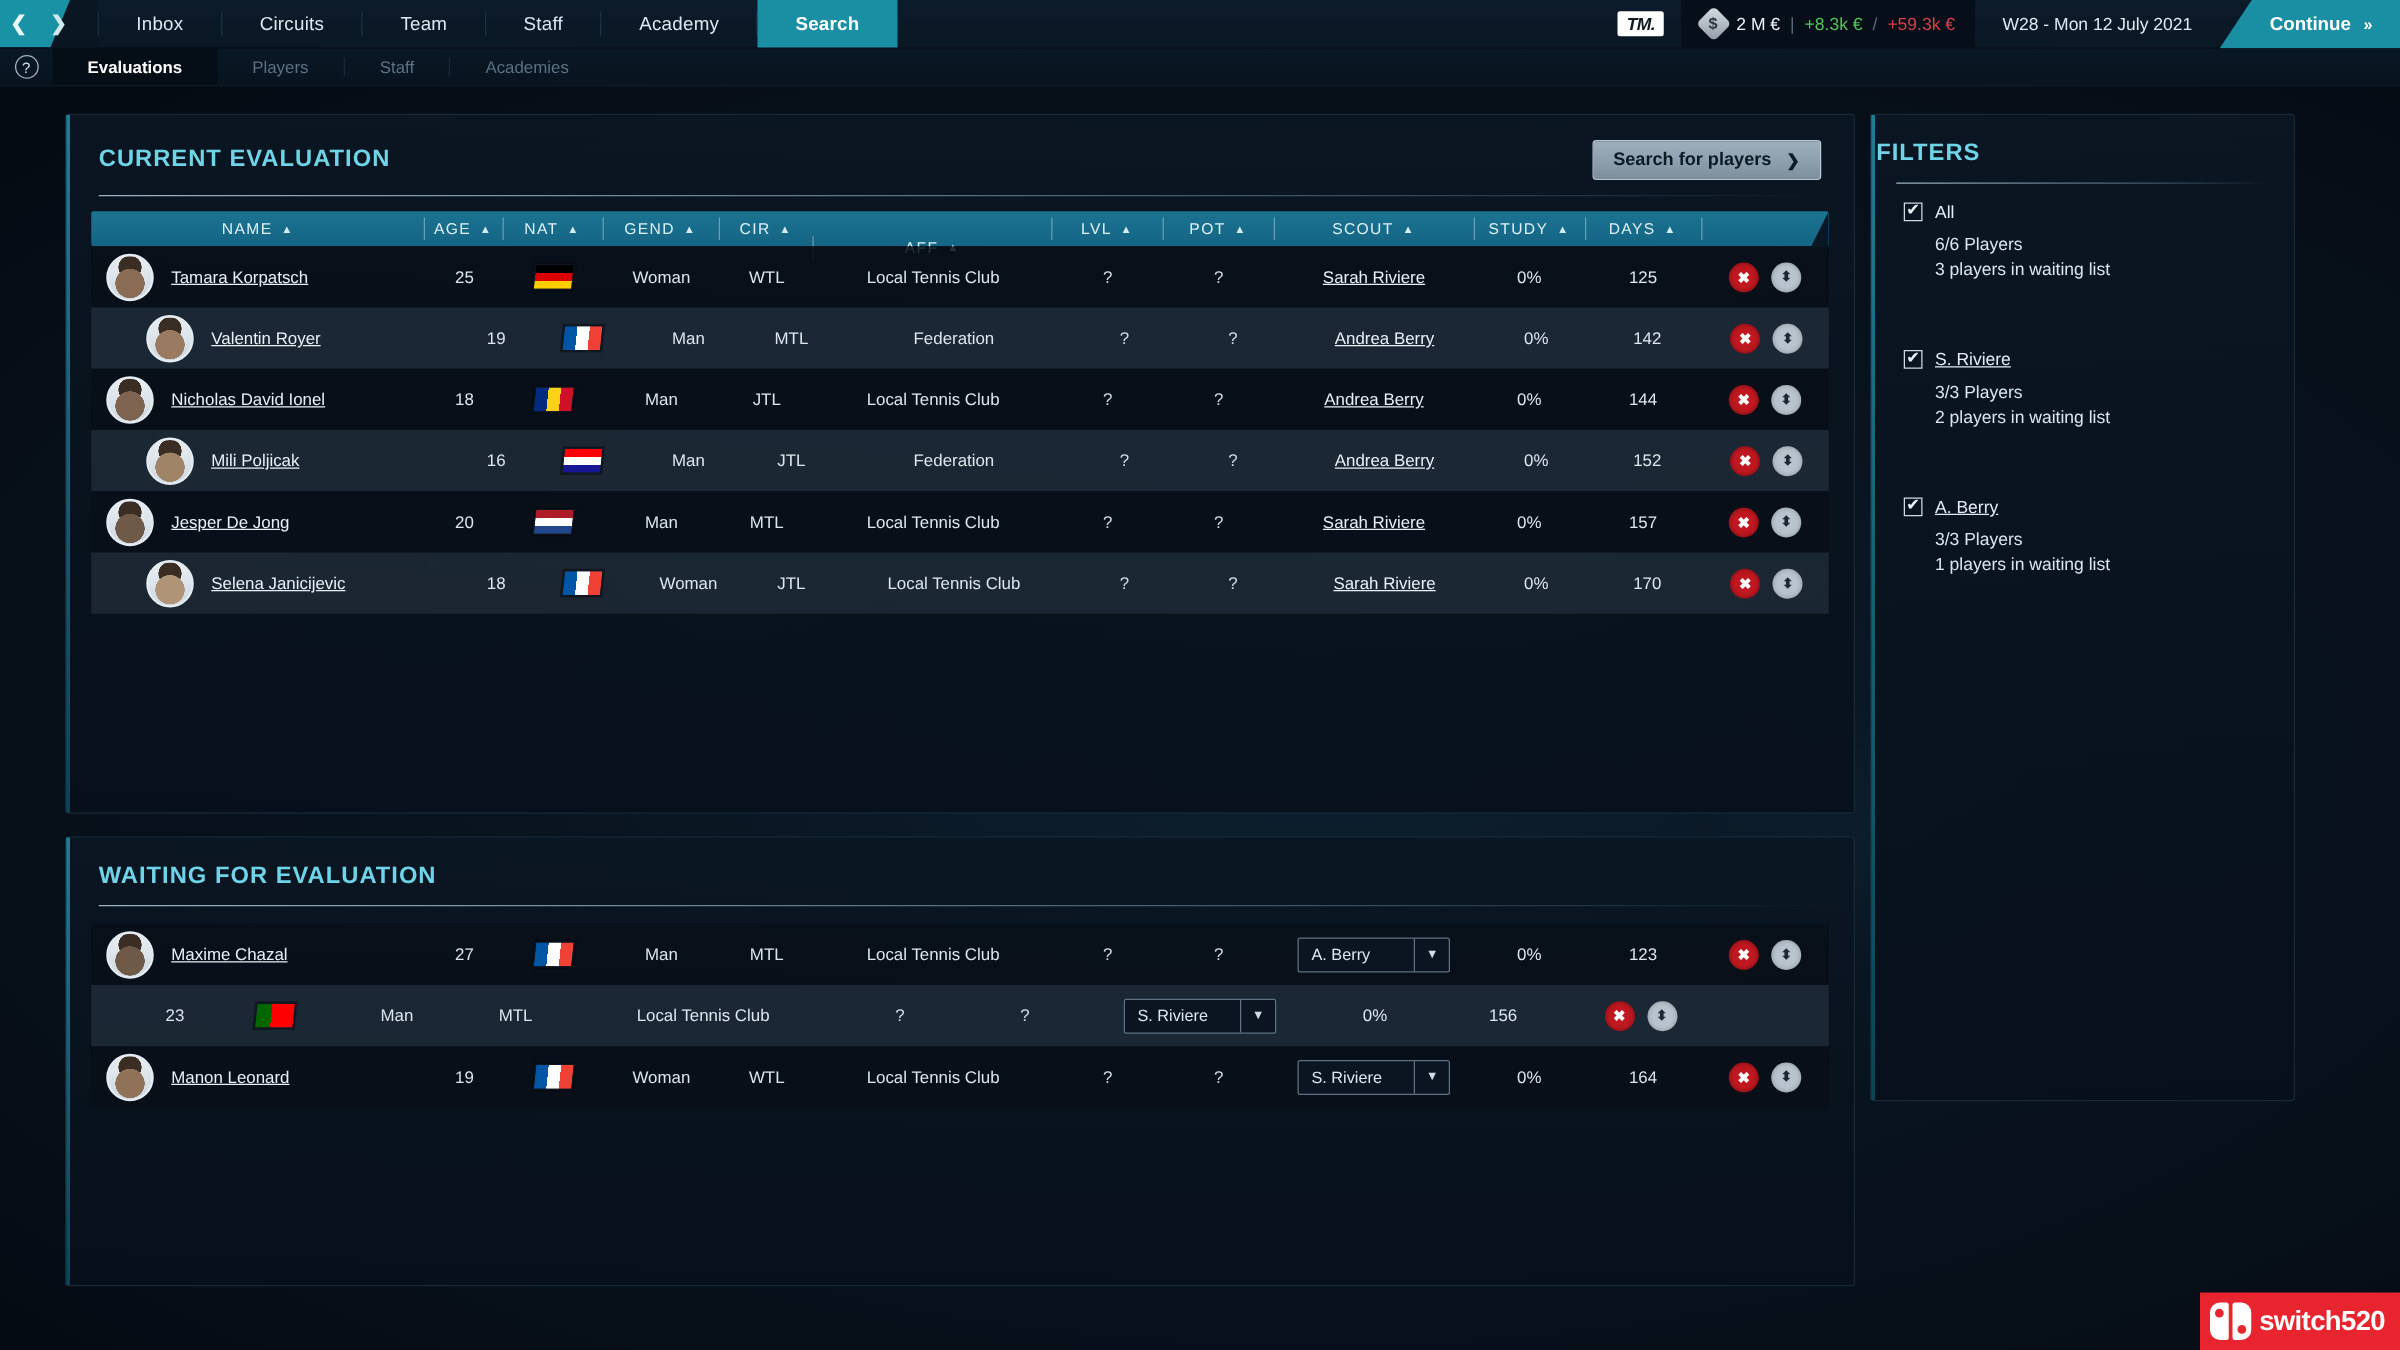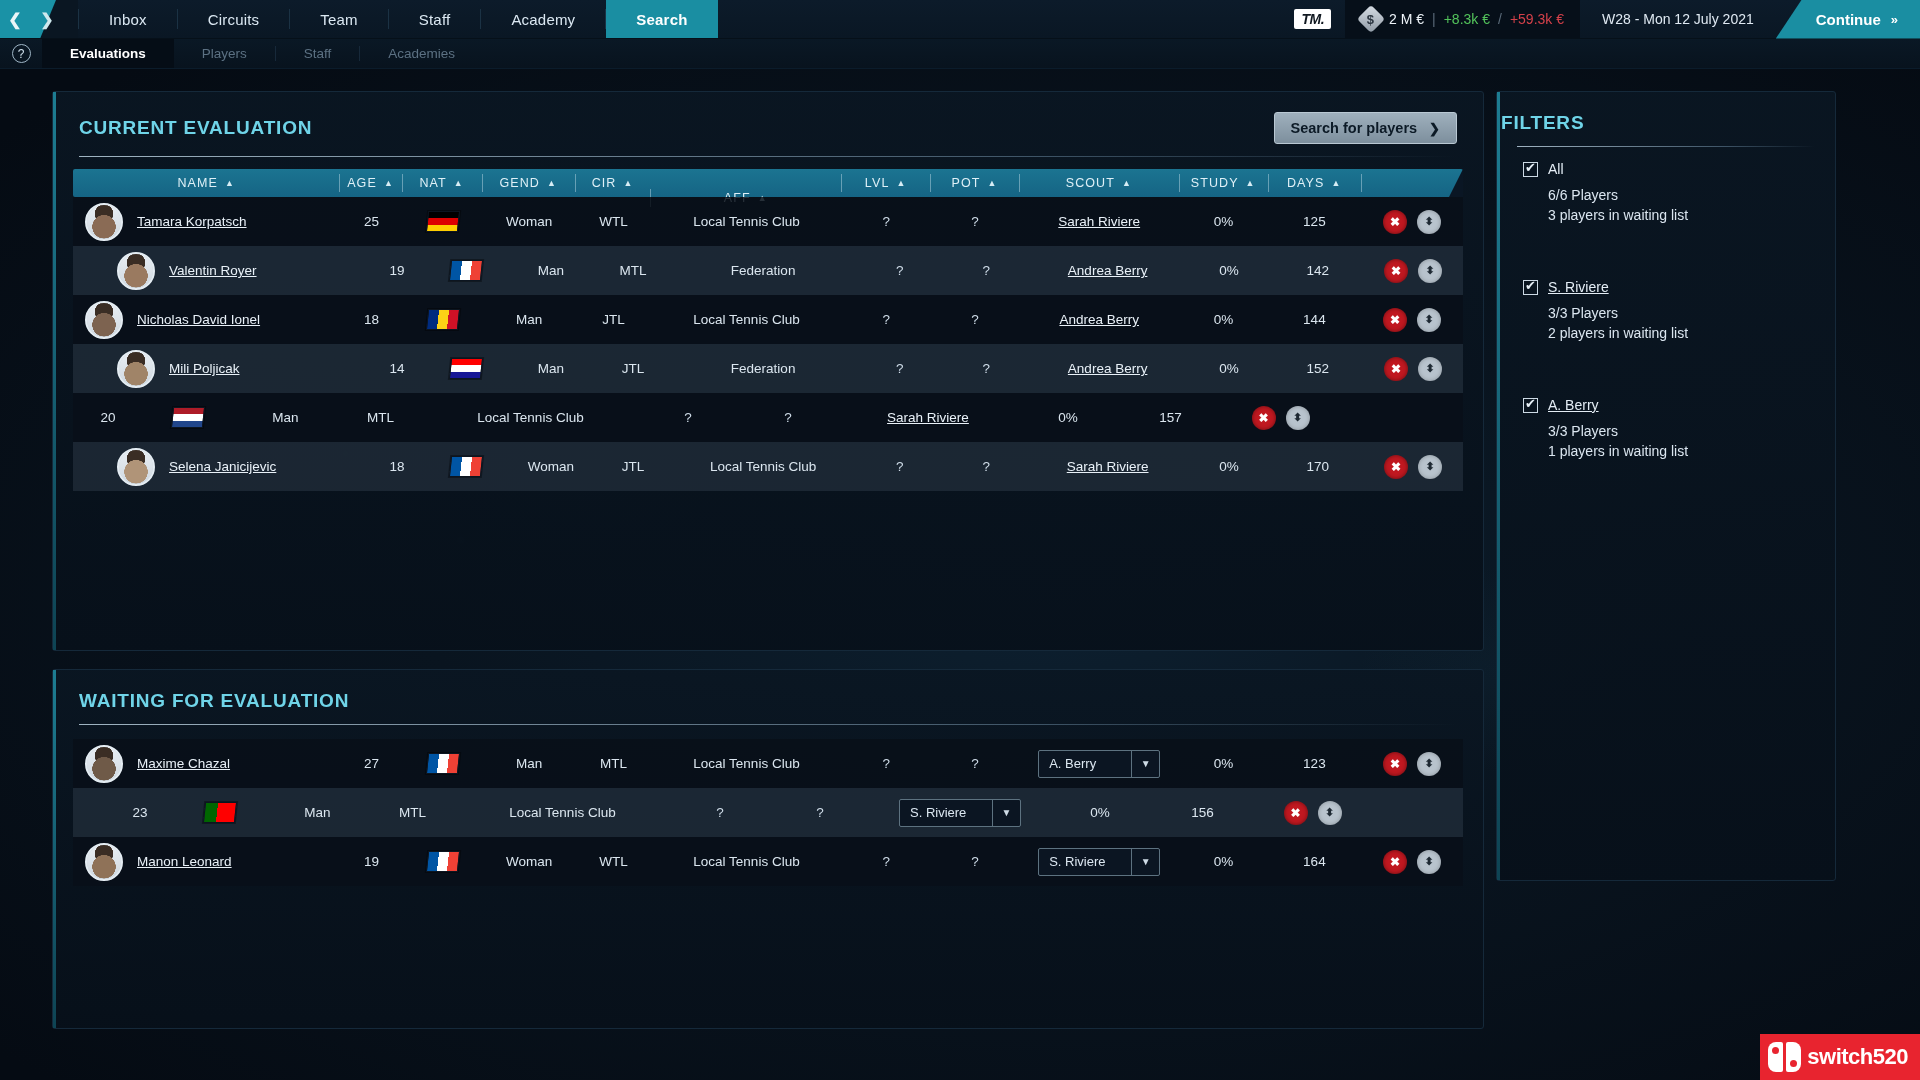--- a/index.html
+++ b/index.html
@@ -491,21 +491,21 @@
               </div>
             </div>
             <div class="row even">
               <div class="cell name" style="width: 300px;">
                 <div class="avatar">
                   <div class="face" style="background: radial-gradient(circle at 50% 64%, rgb(160, 132, 104) 0px, rgb(160, 132, 104) 42%, transparent 43%), radial-gradient(circle at 50% 26%, rgb(58, 45, 36) 0px, rgb(58, 45, 36) 30%, transparent 31%), linear-gradient(rgb(233, 238, 243), rgb(207, 216, 224));"></div>
                 </div>
                 <span class="namelink">Mili Poljicak</span>
               </div>
               <div class="cell" style="width: 70px;">
-                <span>14</span>
+                <span>16</span>
               </div>
               <div class="cell" style="width: 90px;">
                 <div class="flag" style="background: linear-gradient(rgb(255, 0, 0) 0px, rgb(255, 0, 0) 33.3%, rgb(255, 255, 255) 33.3%, rgb(255, 255, 255) 66.6%, rgb(23, 23, 150) 66.6%);"></div>
               </div>
               <div class="cell" style="width: 105px;">
                 <span>Man</span>
               </div>
               <div class="cell" style="width: 85px;">
                 <span>JTL</span>
               </div>
@@ -526,20 +526,26 @@
               </div>
               <div class="cell" style="width: 105px;">
                 <span>152</span>
               </div>
               <div class="cell actions" style="width: 115px;">
                 <div class="btn-x">✖</div>
                 <div class="btn-move">⬍</div>
               </div>
             </div>
             <div class="row odd">
+              <div class="cell name" style="width: 300px;">
+                <div class="avatar">
+                  <div class="face" style="background: radial-gradient(circle at 50% 64%, rgb(111, 90, 72) 0px, rgb(111, 90, 72) 42%, transparent 43%), radial-gradient(circle at 50% 26%, rgb(58, 45, 36) 0px, rgb(58, 45, 36) 30%, transparent 31%), linear-gradient(rgb(233, 238, 243), rgb(207, 216, 224));"></div>
+                </div>
+                <span class="namelink">Jesper De Jong</span>
+              </div>
               <div class="cell" style="width: 70px;">
                 <span>20</span>
               </div>
               <div class="cell" style="width: 90px;">
                 <div class="flag" style="background: linear-gradient(rgb(174, 28, 40) 0px, rgb(174, 28, 40) 33.3%, rgb(255, 255, 255) 33.3%, rgb(255, 255, 255) 66.6%, rgb(33, 70, 139) 66.6%);"></div>
               </div>
               <div class="cell" style="width: 105px;">
                 <span>Man</span>
               </div>
               <div class="cell" style="width: 85px;">

